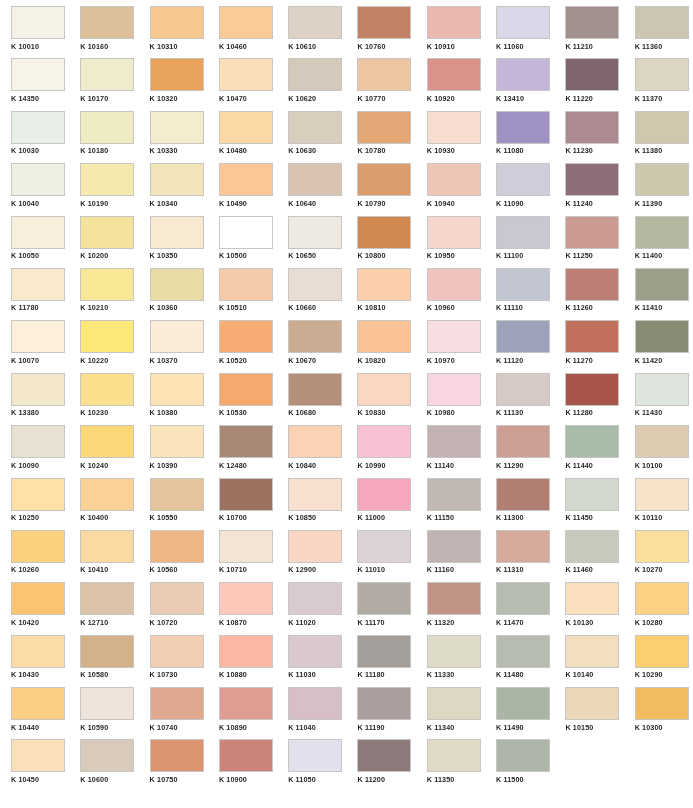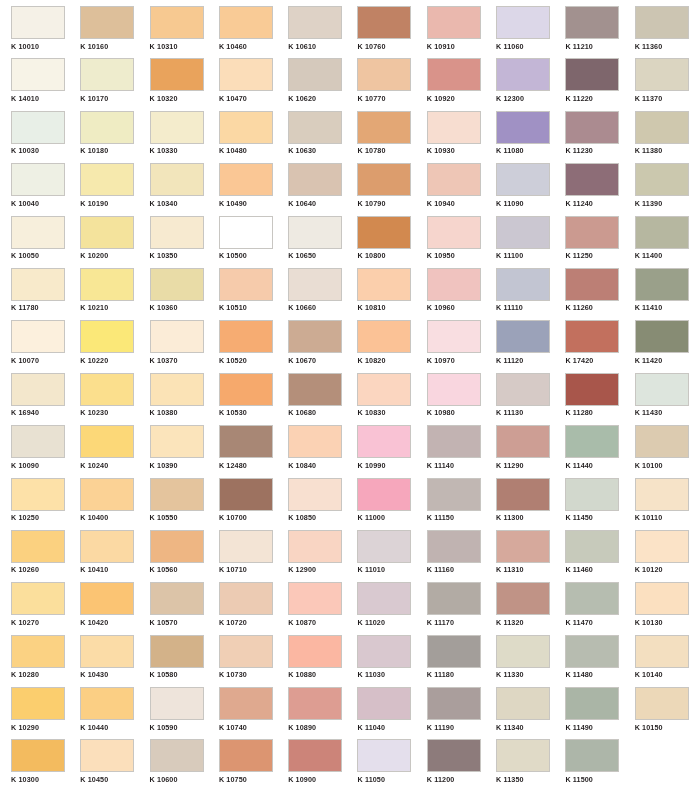--- a/index.html
+++ b/index.html
@@ -85,21 +85,21 @@
     <div class="swatch-cell">
       <div class="swatch-chip" style="background-color: rgb(162, 145, 143);"></div>
       <div class="swatch-label">K 11210</div>
     </div>
     <div class="swatch-cell">
       <div class="swatch-chip" style="background-color: rgb(204, 197, 178);"></div>
       <div class="swatch-label">K 11360</div>
     </div>
     <div class="swatch-cell">
       <div class="swatch-chip" style="background-color: rgb(247, 243, 231);"></div>
-      <div class="swatch-label">K 14010</div>
+      <div class="swatch-label">K 14350</div>
     </div>
     <div class="swatch-cell">
       <div class="swatch-chip" style="background-color: rgb(238, 236, 205);"></div>
       <div class="swatch-label">K 10170</div>
     </div>
     <div class="swatch-cell">
       <div class="swatch-chip" style="background-color: rgb(233, 163, 92);"></div>
       <div class="swatch-label">K 10320</div>
     </div>
     <div class="swatch-cell">
@@ -113,21 +113,21 @@
     <div class="swatch-cell">
       <div class="swatch-chip" style="background-color: rgb(239, 197, 161);"></div>
       <div class="swatch-label">K 10770</div>
     </div>
     <div class="swatch-cell">
       <div class="swatch-chip" style="background-color: rgb(217, 147, 138);"></div>
       <div class="swatch-label">K 10920</div>
     </div>
     <div class="swatch-cell">
       <div class="swatch-chip" style="background-color: rgb(195, 182, 214);"></div>
-      <div class="swatch-label">K 12300</div>
+      <div class="swatch-label">K 13410</div>
     </div>
     <div class="swatch-cell">
       <div class="swatch-chip" style="background-color: rgb(126, 102, 108);"></div>
       <div class="swatch-label">K 11220</div>
     </div>
     <div class="swatch-cell">
       <div class="swatch-chip" style="background-color: rgb(219, 213, 193);"></div>
       <div class="swatch-label">K 11370</div>
     </div>
     <div class="swatch-cell">
@@ -317,29 +317,29 @@
     <div class="swatch-cell">
       <div class="swatch-chip" style="background-color: rgb(249, 222, 225);"></div>
       <div class="swatch-label">K 10970</div>
     </div>
     <div class="swatch-cell">
       <div class="swatch-chip" style="background-color: rgb(155, 162, 185);"></div>
       <div class="swatch-label">K 11120</div>
     </div>
     <div class="swatch-cell">
       <div class="swatch-chip" style="background-color: rgb(194, 112, 94);"></div>
-      <div class="swatch-label">K 17420</div>
+      <div class="swatch-label">K 11270</div>
     </div>
     <div class="swatch-cell">
       <div class="swatch-chip" style="background-color: rgb(135, 140, 116);"></div>
       <div class="swatch-label">K 11420</div>
     </div>
     <div class="swatch-cell">
       <div class="swatch-chip" style="background-color: rgb(243, 231, 204);"></div>
-      <div class="swatch-label">K 16940</div>
+      <div class="swatch-label">K 13380</div>
     </div>
     <div class="swatch-cell">
       <div class="swatch-chip" style="background-color: rgb(251, 223, 141);"></div>
       <div class="swatch-label">K 10230</div>
     </div>
     <div class="swatch-cell">
       <div class="swatch-chip" style="background-color: rgb(251, 227, 182);"></div>
       <div class="swatch-label">K 10380</div>
     </div>
     <div class="swatch-cell">
@@ -480,34 +480,30 @@
     </div>
     <div class="swatch-cell">
       <div class="swatch-chip" style="background-color: rgb(214, 169, 156);"></div>
       <div class="swatch-label">K 11310</div>
     </div>
     <div class="swatch-cell">
       <div class="swatch-chip" style="background-color: rgb(199, 202, 187);"></div>
       <div class="swatch-label">K 11460</div>
     </div>
     <div class="swatch-cell">
-      <div class="swatch-chip" style="background-color: rgb(251, 227, 199);"></div>
-      <div class="swatch-label">K 10120</div>
-    </div>
-    <div class="swatch-cell">
       <div class="swatch-chip" style="background-color: rgb(251, 223, 156);"></div>
       <div class="swatch-label">K 10270</div>
     </div>
     <div class="swatch-cell">
       <div class="swatch-chip" style="background-color: rgb(251, 196, 115);"></div>
       <div class="swatch-label">K 10420</div>
     </div>
     <div class="swatch-cell">
       <div class="swatch-chip" style="background-color: rgb(220, 196, 168);"></div>
-      <div class="swatch-label">K 10570</div>
+      <div class="swatch-label">K 12710</div>
     </div>
     <div class="swatch-cell">
       <div class="swatch-chip" style="background-color: rgb(236, 203, 179);"></div>
       <div class="swatch-label">K 10720</div>
     </div>
     <div class="swatch-cell">
       <div class="swatch-chip" style="background-color: rgb(251, 200, 185);"></div>
       <div class="swatch-label">K 10870</div>
     </div>
     <div class="swatch-cell">

